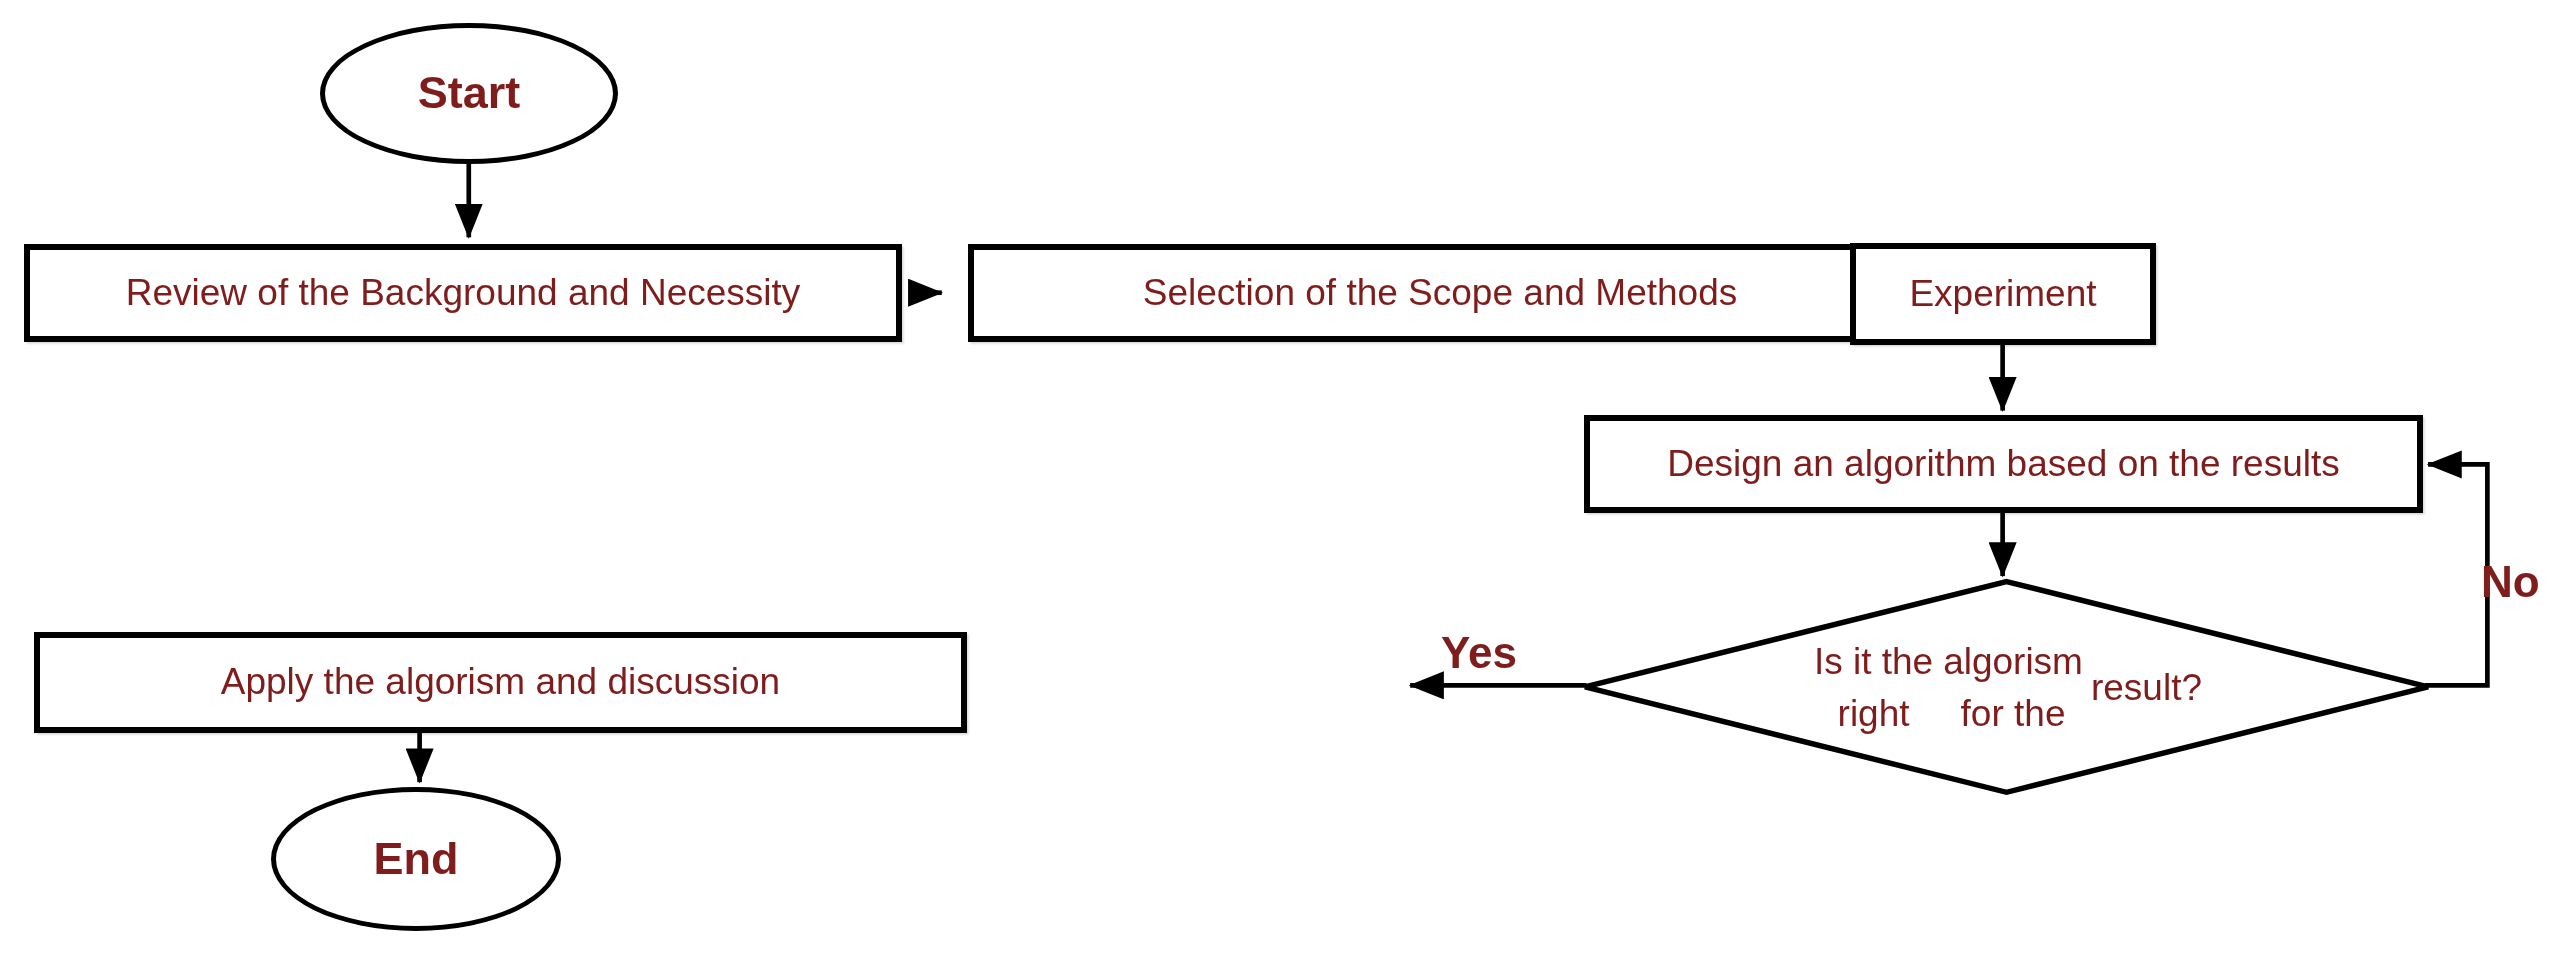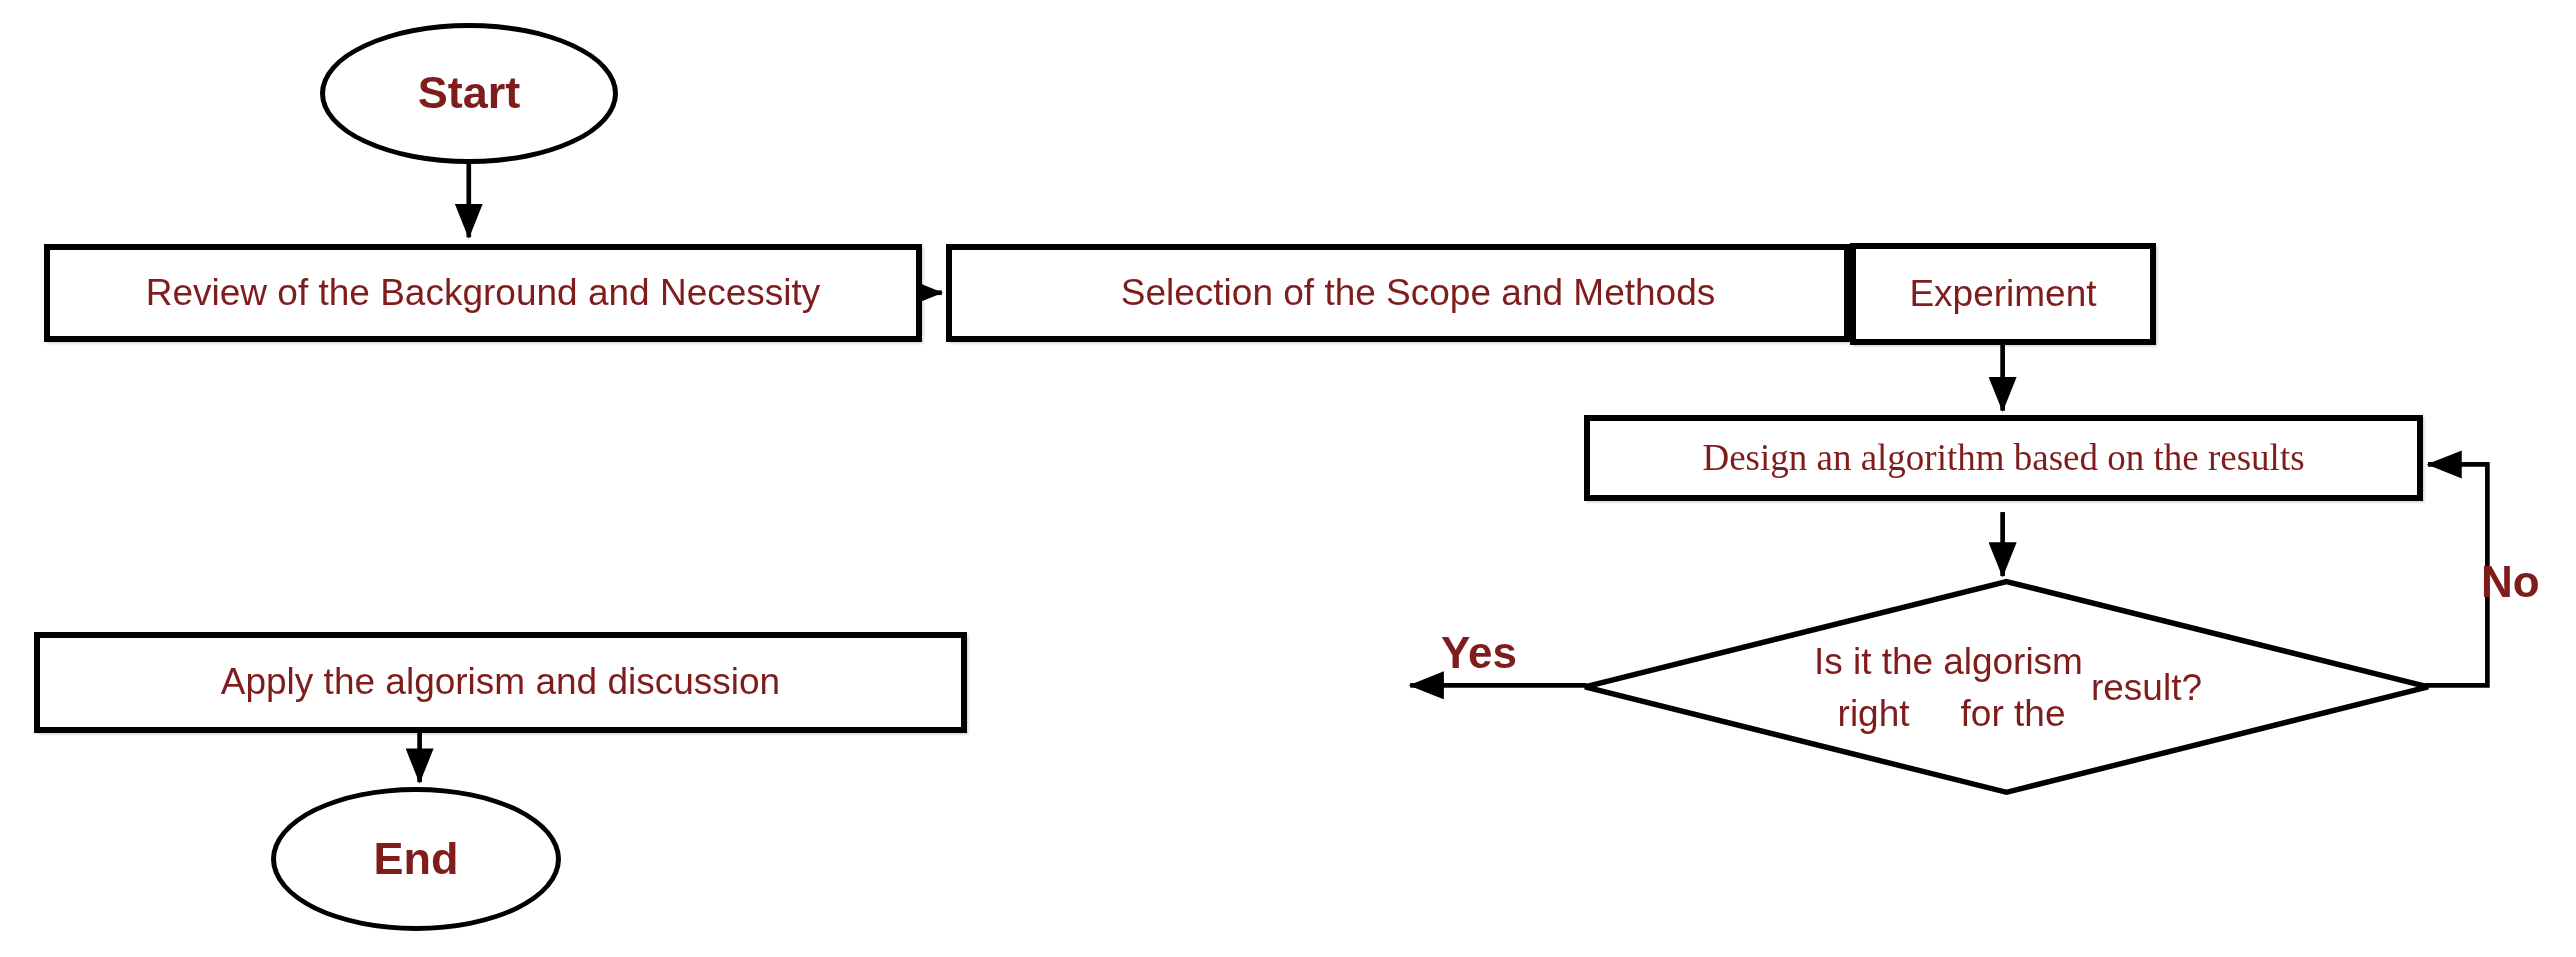--- a/index.html
+++ b/index.html
@@ -81,33 +81,33 @@
     <line x1="537" y1="936" x2="537" y2="1002" stroke="#000" stroke-width="6" marker-end="url(#arrow)"></line>
     <polyline points="3106,878 3186,878 3186,595 3110,595" fill="none" stroke="#000" stroke-width="6" marker-end="url(#arrow)"></polyline>
 
     <polygon points="2570,745 3110,880 2570,1015 2030,880" fill="#ffffff" stroke="#000000" stroke-width="7"></polygon>
   </svg>
 
   <div class="node terminator" style="left:320px; top:22.6px; width:298px; height:141px;">
     <span>Start</span>
   </div>
 
-  <div class="node" style="left:44px; top:244px; width:878px; height:98px;">
+  <div class="node" style="left:24px; top:244px; width:878px; height:98px;">
     <span>Review of the Background and Necessity</span>
   </div>
 
-  <div class="node" style="left:946px; top:244px; width:904px; height:98px;padding-left:40px;">
+  <div class="node" style="left:968px; top:244px; width:904px; height:98px;padding-left:40px;">
     <span>Selection of the Scope and Methods</span>
   </div>
 
   <div class="node" style="left:1850px; top:243px; width:306px; height:102px;">
     <span>Experiment</span>
   </div>
 
-  <div class="node" style="left:1584px; top:415px; width:839px; height:86px;font-family:Liberation Serif, serif;">
+  <div class="node" style="left:1584px; top:415px; width:839px; height:98px;">
     <span>Design an algorithm based on the results</span>
   </div>
 
   <div class="decision-text" style="left:1812px; top:610px; width:390px; height:155px;">
     <div>Is it the right</div>
     <div>algorism for the</div>
     <div>result?</div>
   </div>
 
 

